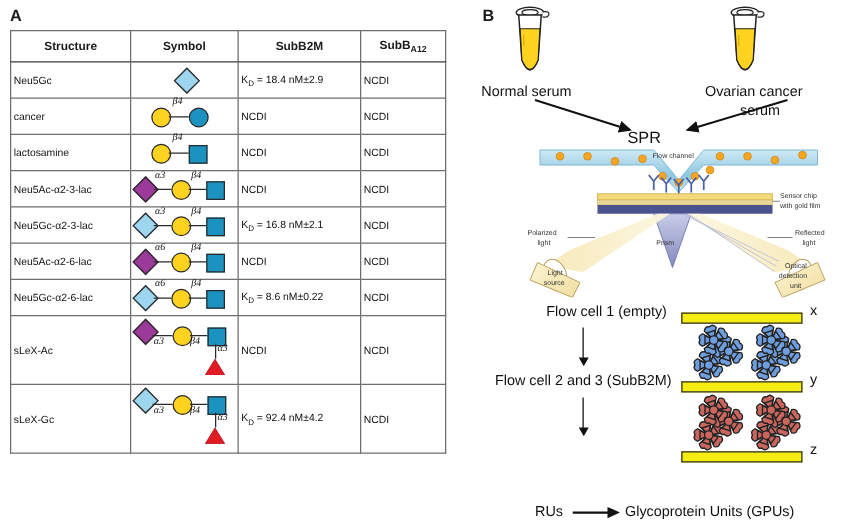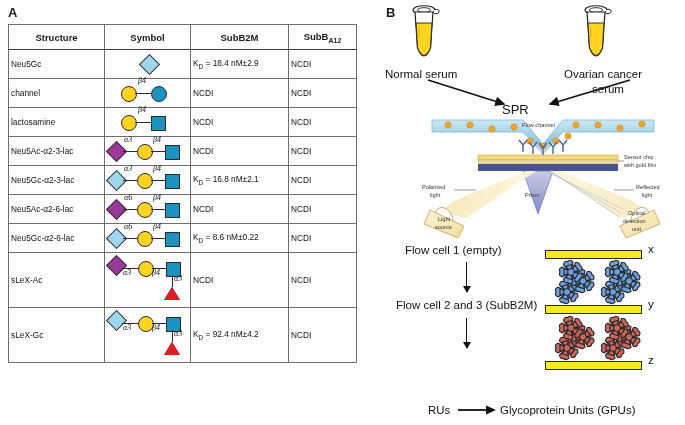--- a/index.html
+++ b/index.html
@@ -89,21 +89,21 @@
           <td class="struct">Neu5Gc</td>
           <td class="sym">
             <div class="gly">
               <div class="node dia lblue" style="left:35px;top:5px;"></div>
             </div>
           </td>
           <td class="val"><span class="kd">K<sub>D</sub> = 18.4 nM±2.9</span></td>
           <td class="val">NCDI</td>
         </tr>
         <tr style="height: 29px;">
-          <td class="struct">channel</td>
+          <td class="struct">cancer</td>
           <td class="sym">
             <div class="gly">
               <div class="node circ" style="left:14px;top:5px;"></div>
               <div class="link" style="left:28px;top:12px;width:16px;"></div>
               <div class="node circ teal" style="left:44px;top:5px;"></div>
               <div class="lbl" style="left:31px;top:-5px;">β4</div>
             </div>
           </td>
           <td class="val">NCDI</td>
           <td class="val">NCDI</td>
@@ -354,21 +354,21 @@
     <div class="spr-lbl" style="left:218px;top:70px;">Reflected</div>
     <div class="spr-lbl" style="left:224px;top:78px;">light</div>
     <div class="spr-lbl" style="left:107px;top:78px;">Prism</div>
     <div class="spr-lbl" style="left:20px;top:102px;">Light</div>
     <div class="spr-lbl" style="left:17px;top:110px;">source</div>
     <div class="spr-lbl" style="left:210px;top:96px;">Optical</div>
     <div class="spr-lbl" style="left:205px;top:104px;">detection</div>
     <div class="spr-lbl" style="left:214px;top:112px;">unit</div>
   </div>
 
-  <div class="btxt" style="left:25px;top:244px;">Flow cell 1 (empty)</div>
+  <div class="btxt" style="left:57px;top:244px;">Flow cell 1 (empty)</div>
   <div class="goldbar" style="left: 165px; top: 250px; width: 95px; z-index: 5;"></div>
   <div class="btxt" style="left: 268px; top: 243px; z-index: 6;">x</div>
 
   <div class="arrowv" style="left:86px;top:262px;height:26px;"></div>
   <div class="arrowhead" style="left:82.5px;top:286px;"></div>
 
   <div class="btxt" style="left:16px;top:299px;">Flow cell 2 and 3 (SubB2M)</div>
   <div class="goldbar" style="left: 165px; top: 305px; width: 95px; z-index: 5;"></div>
   <div class="btxt" style="left: 268px; top: 298px; z-index: 6;">y</div>
 

